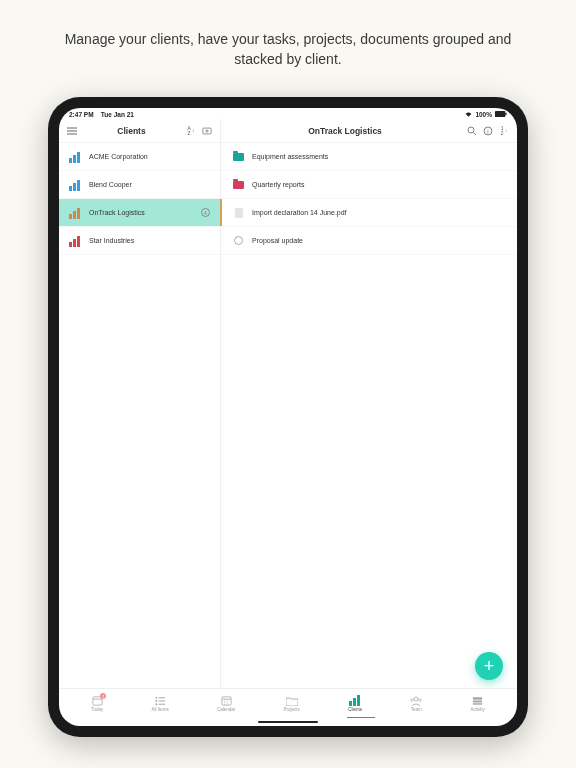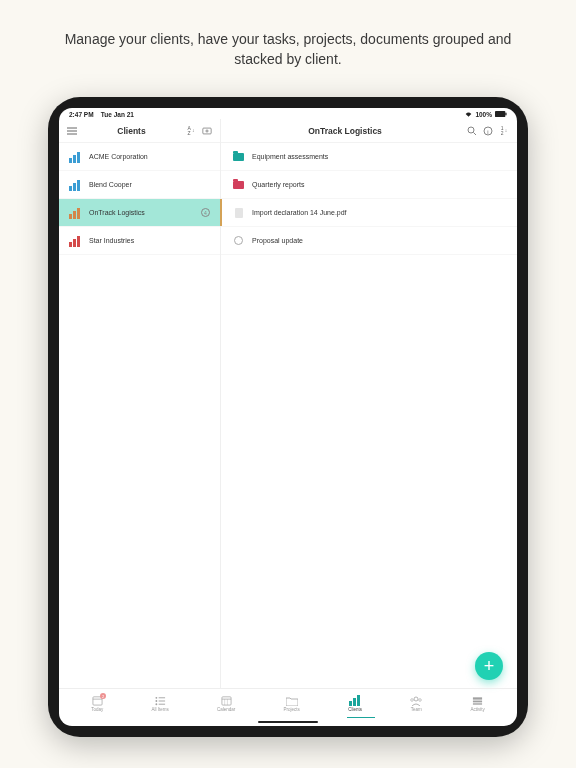--- a/index.html
+++ b/index.html
@@ -30,21 +30,21 @@
       height: 640px;
       background: #1a1a1a;
       border-radius: 32px;
       padding: 11px;
       box-shadow: 0 8px 30px rgba(0,0,0,0.25);
     }
     .tablet-screen {
       width: 100%;
       height: 100%;
       background: #fff;
-      border-radius: 13px;
+      border-radius: 21px;
       overflow: hidden;
       display: flex;
       flex-direction: column;
       position: relative;
     }
     .status-bar {
       display: flex;
       justify-content: space-between;
       align-items: center;
       padding: 3px 10px 1px 10px;

